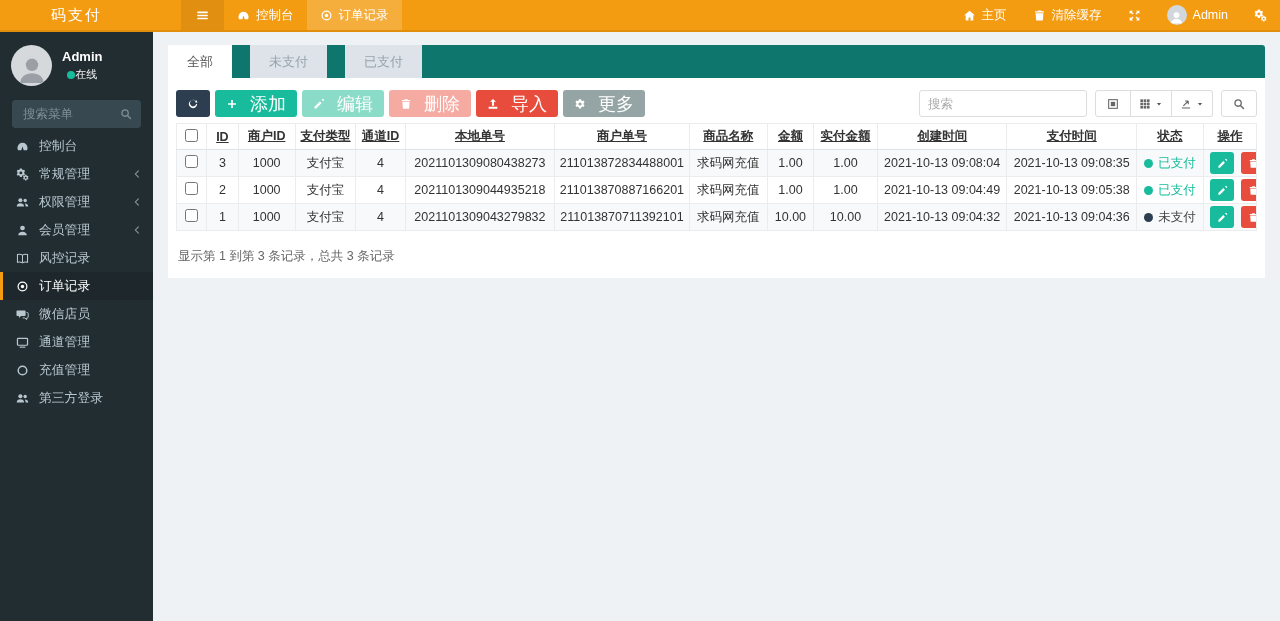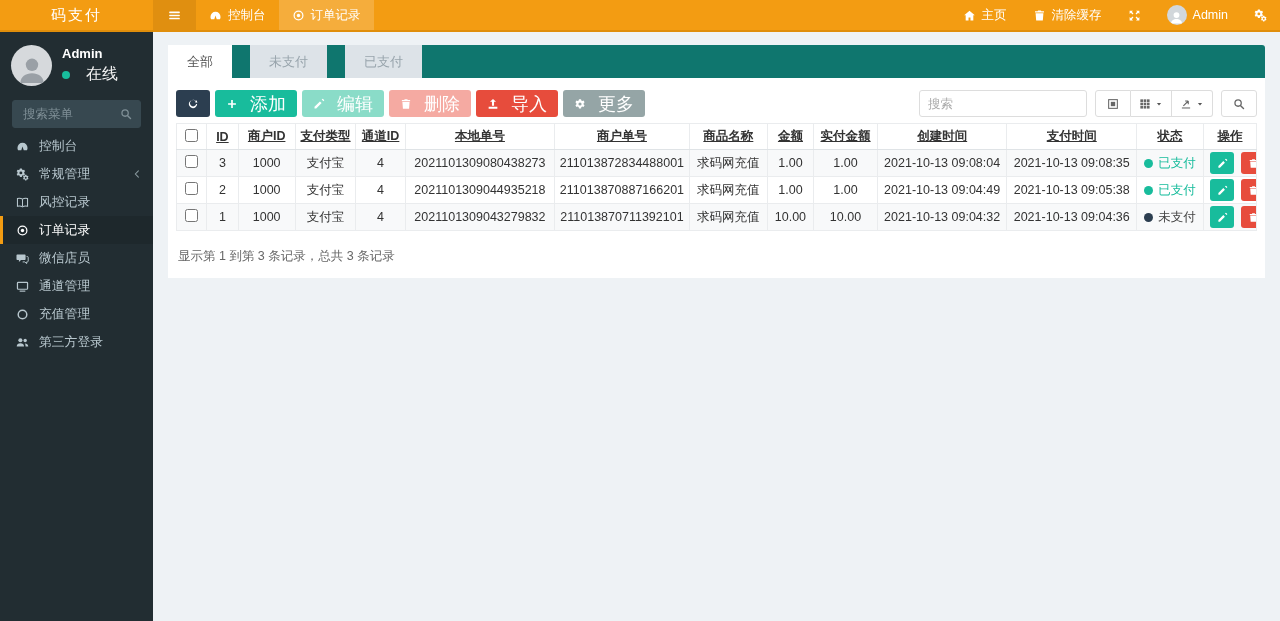--- a/index.html
+++ b/index.html
@@ -9,21 +9,21 @@
     font-family:"Liberation Sans","DejaVu Sans",sans-serif;
     font-size:13px; color:#333; background:var(--page-bg,#eef2f5);
   }
   .icon { display:inline-flex; align-items:center; justify-content:center; line-height:1; }
   .icon svg { display:block; }
 
   
   .topbar {
     position:absolute; top:0; left:0; right:0; height:32px;
     background:var(--accent,#f39c12); display:flex; align-items:stretch;
-    border-bottom:2px solid var(--accent-dark,#e08e0b); z-index:20;
+    border-bottom:2px solid var(--accent-dark,#e08e0b); z-index:20;gap:28px;
   }
   .logo {
     width:153px; flex:0 0 153px; display:flex; align-items:center; justify-content:center;
     color:#fff; font-size:15px; letter-spacing:2px; cursor:pointer;
   }
   .tb-left { display:flex; flex:1; }
   .tb-item {
     display:flex; align-items:center; gap:6px; padding:0 13px;
     color:#fff; font-size:12.5px; cursor:pointer; white-space:nowrap;
   }
@@ -42,21 +42,21 @@
     position:absolute; top:32px; left:0; bottom:0; width:153px;
     background:var(--sidebar,#222d32);
   }
   .user-panel { display:flex; align-items:center; gap:10px; padding:13px 11px 11px; }
   .user-avatar {
     width:41px; height:41px; border-radius:50%; background:#d6d9dc; overflow:hidden;
     display:flex; align-items:flex-end; justify-content:center; color:#9aa0a6; flex:0 0 41px;
   }
   .user-avatar .icon { font-size:32px; }
   .user-name { color:#fff; font-weight:bold; font-size:13px; margin-bottom:3px; }
-  .user-status { display:flex; align-items:center; gap:16px; color:#f2f2f2; font-size:16px; }
+  .user-status { display:flex; align-items:center; gap:0; color:#f2f2f2; font-size:11px;justify-content:center; }
   .dot-online { width:8px; height:8px; border-radius:50%; background:var(--green,#18bc9c); }
   .side-search { margin:3px 12px 1px; position:relative; }
   .side-search input {
     width:100%; height:28px; background:#374850; border:1px solid #374850; border-radius:3px;
     color:#ccc; font-size:12.5px; padding:0 28px 0 10px; outline:none;
     font-family:"Liberation Sans","DejaVu Sans",sans-serif;
   }
   .side-search input::placeholder { color:#7f8f96; }
   .side-search .icon { position:absolute; right:9px; top:8px; font-size:12px; color:#7f8f96; cursor:pointer; }
   .menu { list-style:none; margin:4px 0 0; padding:0; }
@@ -263,20 +263,50 @@
           <svg viewBox="0 0 16 16" width="1em" height="1em" fill="currentColor" aria-hidden="true">
             <g transform="translate(-.8 -.8) scale(.85)">
               <path d="M6.6 1.5h2.8l.3 1.7c.5.2 1 .4 1.4.8l1.6-.6 1.4 2.4-1.3 1.1c.1.5.1 1.1 0 1.6l1.3 1.1-1.4 2.4-1.6-.6c-.4.3-.9.6-1.4.8l-.3 1.7H6.6l-.3-1.7c-.5-.2-1-.4-1.4-.8l-1.6.6-1.4-2.4 1.3-1.1a5 5 0 0 1 0-1.6L1.9 5.8l1.4-2.4 1.6.6c.4-.3.9-.6 1.4-.8zM8 5.9A2.1 2.1 0 1 0 8 10.1 2.1 2.1 0 0 0 8 5.9z" fill-rule="evenodd"></path>
             </g>
             <g transform="translate(7.6 7.6) scale(.55)">
               <path d="M6.6 1.5h2.8l.3 1.7c.5.2 1 .4 1.4.8l1.6-.6 1.4 2.4-1.3 1.1c.1.5.1 1.1 0 1.6l1.3 1.1-1.4 2.4-1.6-.6c-.4.3-.9.6-1.4.8l-.3 1.7H6.6l-.3-1.7c-.5-.2-1-.4-1.4-.8l-1.6.6-1.4-2.4 1.3-1.1a5 5 0 0 1 0-1.6L1.9 5.8l1.4-2.4 1.6.6c.4-.3.9-.6 1.4-.8zM8 5.9A2.1 2.1 0 1 0 8 10.1 2.1 2.1 0 0 0 8 5.9z" fill-rule="evenodd"></path>
             </g>
           </svg>
         </span>
      <span>常规管理</span>
+     <span class="chev icon">
+          <svg viewBox="0 0 16 16" width="1em" height="1em" fill="currentColor" aria-hidden="true">
+            <path d="M10.2 3 5.4 8l4.8 5" fill="none" stroke="currentColor" stroke-width="1.7" stroke-linecap="round"></path>
+          </svg>
+        </span>
+   </li>
+      <li class="menu-item">
+     <span class="mi-icon icon">
+          <svg viewBox="0 0 16 16" width="1em" height="1em" fill="currentColor" aria-hidden="true">
+            <circle cx="5.4" cy="5.2" r="2.5"></circle>
+            <path d="M.9 12.9c0-2.4 2-3.9 4.5-3.9s4.5 1.5 4.5 3.9z"></path>
+            <circle cx="11.3" cy="5.6" r="2.1"></circle>
+            <path d="M10.9 9.2c2.3.1 4.2 1.5 4.2 3.7h-3.3c0-1.5-.3-2.8-.9-3.7z"></path>
+          </svg>
+        </span>
+     <span>权限管理</span>
+     <span class="chev icon">
+          <svg viewBox="0 0 16 16" width="1em" height="1em" fill="currentColor" aria-hidden="true">
+            <path d="M10.2 3 5.4 8l4.8 5" fill="none" stroke="currentColor" stroke-width="1.7" stroke-linecap="round"></path>
+          </svg>
+        </span>
+   </li>
+      <li class="menu-item">
+     <span class="mi-icon icon">
+          <svg viewBox="0 0 16 16" width="1em" height="1em" fill="currentColor" aria-hidden="true">
+            <circle cx="8" cy="4.9" r="2.9"></circle>
+            <path d="M2.7 13.8c0-2.9 2.4-4.4 5.3-4.4s5.3 1.5 5.3 4.4z"></path>
+          </svg>
+        </span>
+     <span>会员管理</span>
      <span class="chev icon">
           <svg viewBox="0 0 16 16" width="1em" height="1em" fill="currentColor" aria-hidden="true">
             <path d="M10.2 3 5.4 8l4.8 5" fill="none" stroke="currentColor" stroke-width="1.7" stroke-linecap="round"></path>
           </svg>
         </span>
    </li>
       <li class="menu-item">
      <span class="mi-icon icon">
           <svg viewBox="0 0 16 16" width="1em" height="1em" fill="currentColor" aria-hidden="true">
             <path d="M1.8 3c2.3-.6 4.4-.4 6.2.8 1.8-1.2 3.9-1.4 6.2-.8v9.6c-2.3-.6-4.4-.4-6.2.8-1.8-1.2-3.9-1.4-6.2-.8z" fill="none" stroke="currentColor" stroke-width="1.3"></path>

